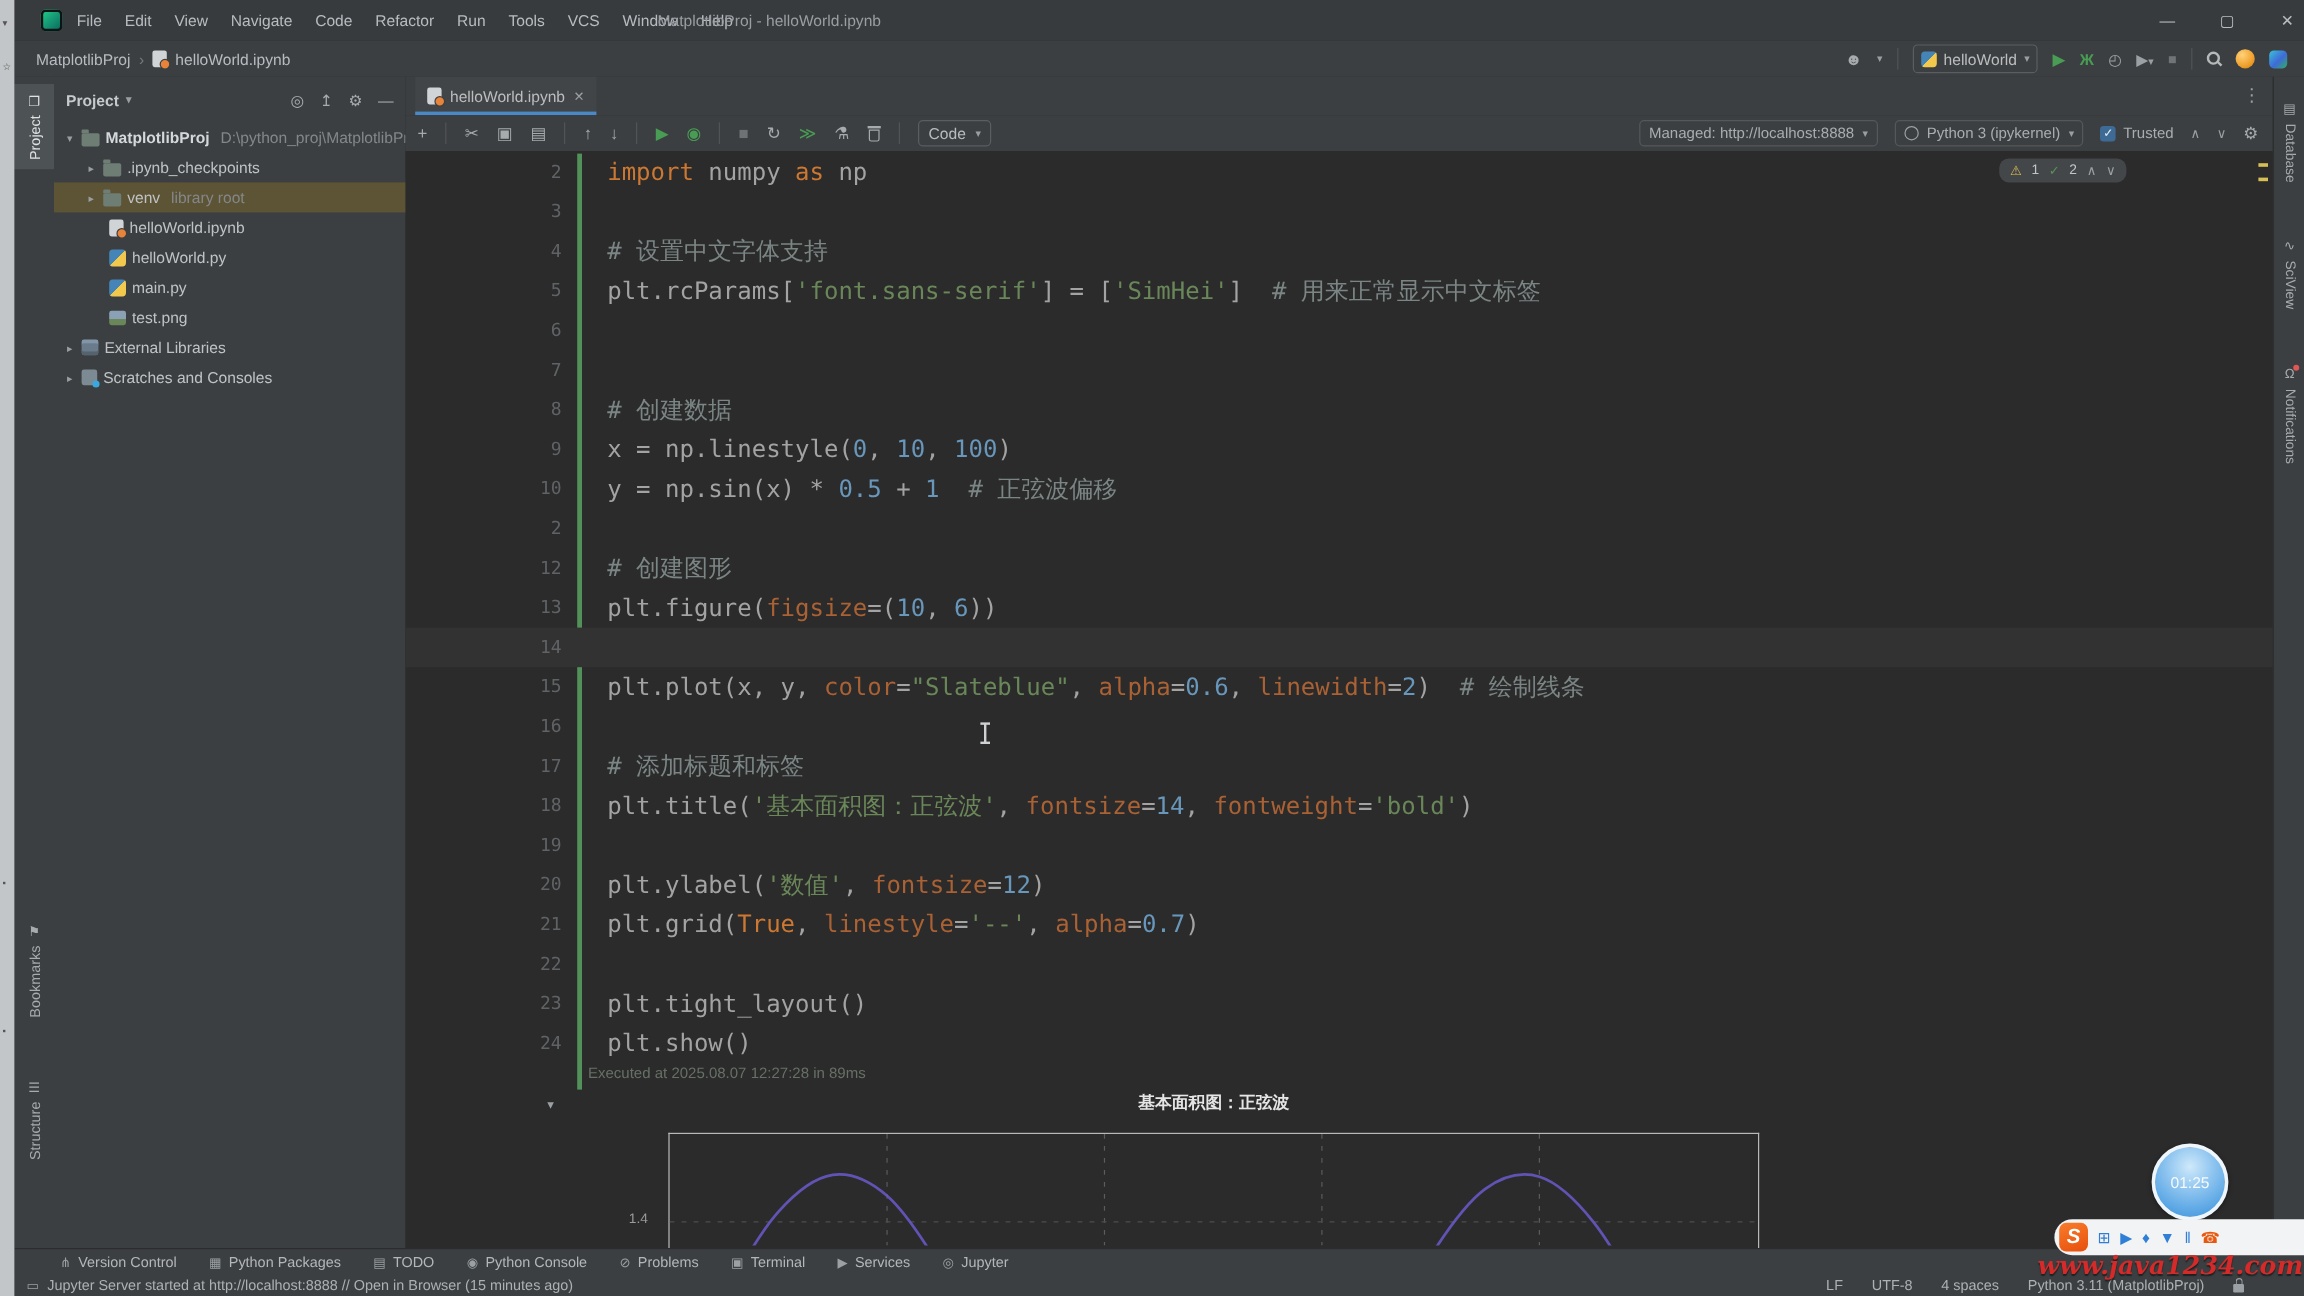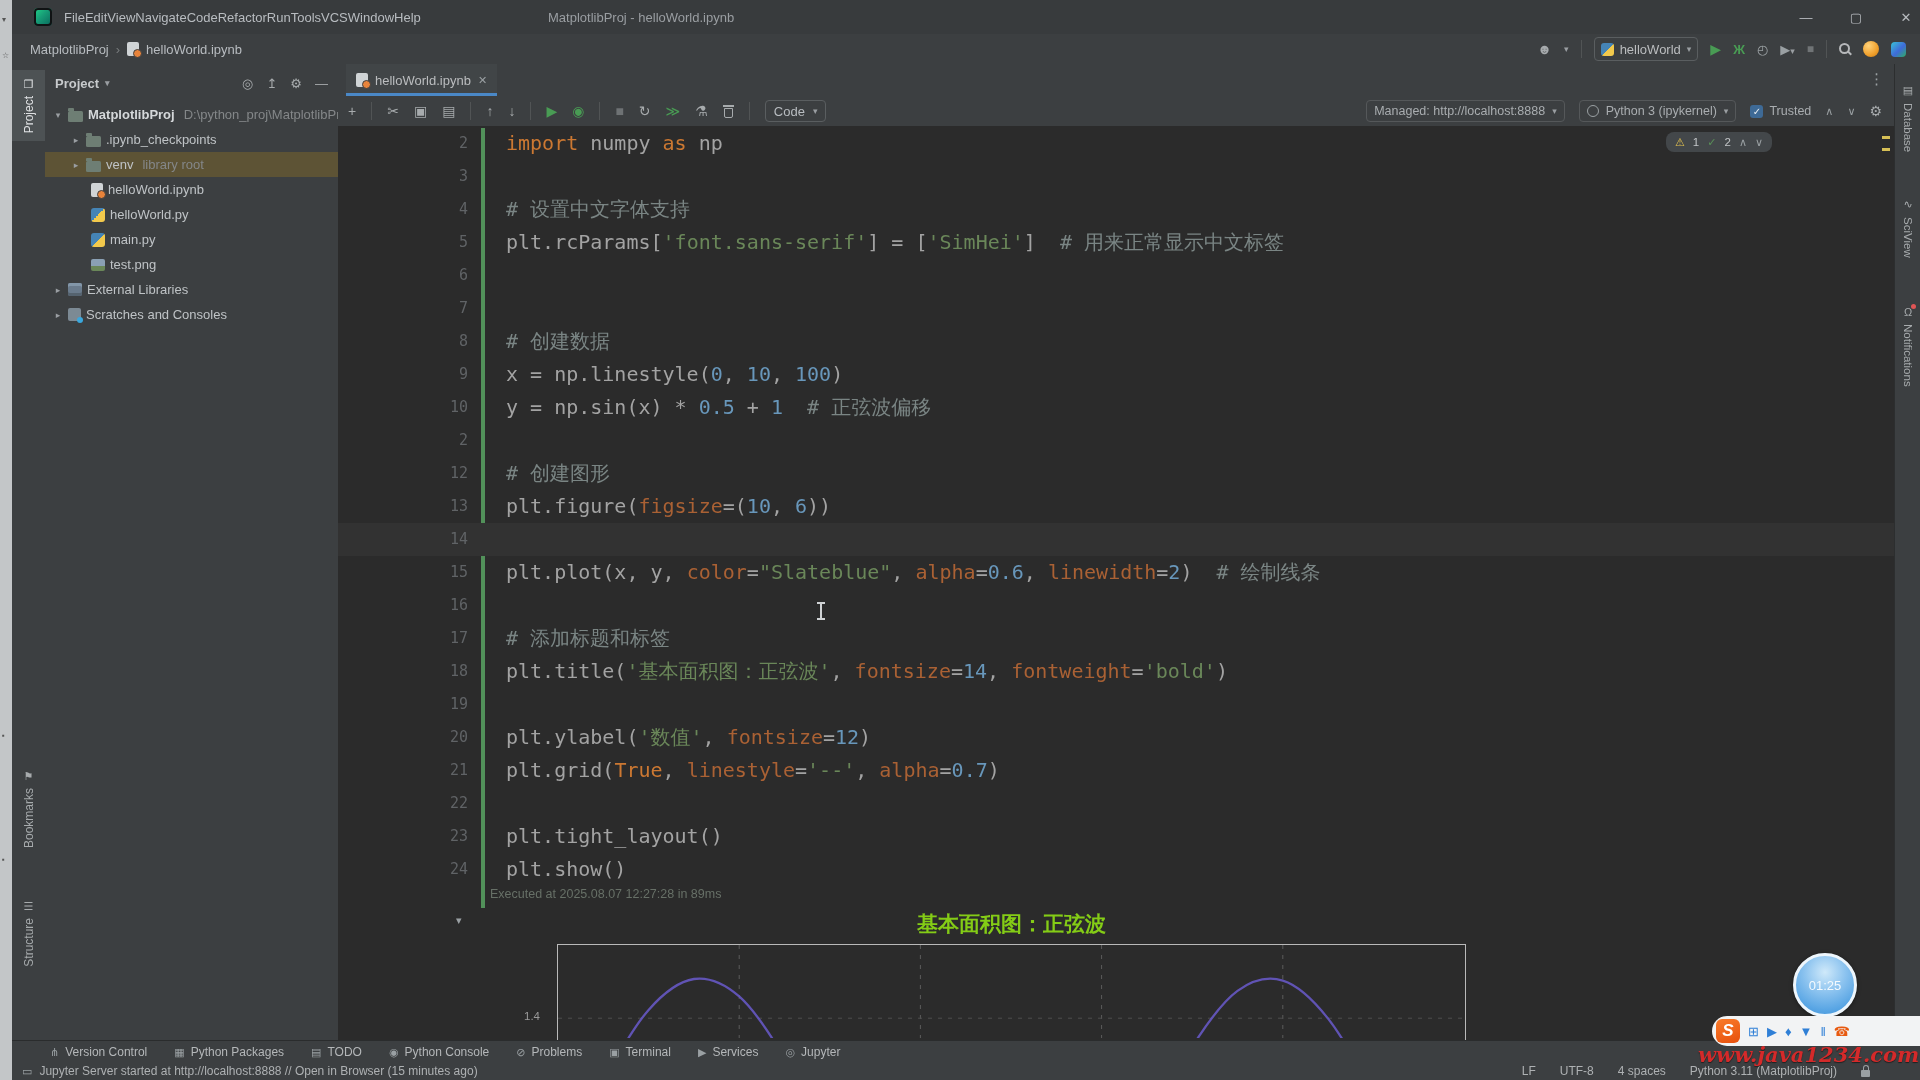--- a/index.html
+++ b/index.html
@@ -10,21 +10,21 @@
 
   
   #rec-strip{left:0;top:0;width:12px;height:1080px;background:#c3c6c8;z-index:50;}
   .rec-mark{position:absolute;left:2px;width:8px;height:8px;color:#555;font-size:8px;line-height:8px;}
 
   
   #titlebar{left:12px;top:0;width:1908px;height:34px;background:#383b3d;border-bottom:1px solid #2c2e2f;}
   #logo{left:22px;top:8px;width:18px;height:18px;border-radius:4px;
         background:linear-gradient(135deg,#21d789 0%,#179c76 45%,#07655a 100%);
         box-shadow:inset 0 0 0 2px #101314;}
-  #menus{left:52px;top:0;height:34px;}
+  #menus{left:52px;top:0;height:34px;gap:19px;}
   .menu-item{color:#b8bcc0;cursor:default;}
   #win-title{left:536px;top:0;height:34px;color:#9a9ea2;}
   #win-controls{right:4px;top:0;height:34px;gap:30px;color:#b8bcc0;font-size:13px;}
   .win-btn{width:20px;text-align:center;}
 
   
   #navbar{left:12px;top:34px;width:1908px;height:30px;background:#3c3f41;border-bottom:1px solid #303233;}
   #breadcrumbs{left:18px;top:0;height:30px;gap:7px;}
   .crumb{color:#b8bcc0;}
   .crumb-sep{color:#777a7c;}
@@ -111,21 +111,21 @@
   #ibeam{left:482px;top:477px;width:2px;height:16px;background:#cfd2d4;}
   #ibeam::before,#ibeam::after{content:"";position:absolute;left:-3px;width:8px;height:2px;background:#cfd2d4;}
   #ibeam::before{top:-1px;} #ibeam::after{bottom:-1px;}
   #inspections{right:122px;top:6px;height:20px;background:#43474a;border-radius:8px;padding:0 9px;gap:8px;font-size:11.5px;color:#c2c5c7;}
   .warn-glyph{color:#e3c24f;font-size:11px;}
   .ok-glyph{color:#5a9158;font-size:11px;}
   .scroll-mark{position:absolute;width:8px;height:3px;background:#d6bf55;right:4px;}
 
   
   #out-chevron{left:118px;top:788px;color:#9aa0a3;font-size:11px;}
-  #chart-title{left:219px;top:784px;width:909px;text-align:center;color:#84cc16;font-size:21px;font-weight:bold;}
+  #chart-title{left:219px;top:784px;width:909px;text-align:center;color:#e5e5e5;font-size:14px;font-weight:bold;}
   #plot{left:219px;top:818px;width:909px;height:96px;border-top:1.5px solid #b9b9b9;border-left:1.5px solid #b9b9b9;border-right:1.5px solid #b9b9b9;box-sizing:border-box;}
   #plot svg{display:block;}
   #ytick{left:186px;top:884px;color:#9a9a9a;font-size:11.5px;}
 
   
   #right-stripe{left:1894px;top:64px;width:26px;height:976px;background:#3c3f41;border-left:1px solid #2c2e2f;}
   .rstripe-item{position:absolute;left:0;width:26px;display:flex;flex-direction:column;align-items:center;gap:6px;color:#a7abad;font-size:11.5px;}
   .rstripe-item .vtext{writing-mode:vertical-rl;}
   .rs-icon{font-size:11px;position:relative;}
   .bell-dot::after{content:"";position:absolute;top:-2px;right:-4px;width:5px;height:5px;border-radius:50%;background:#e05555;}

